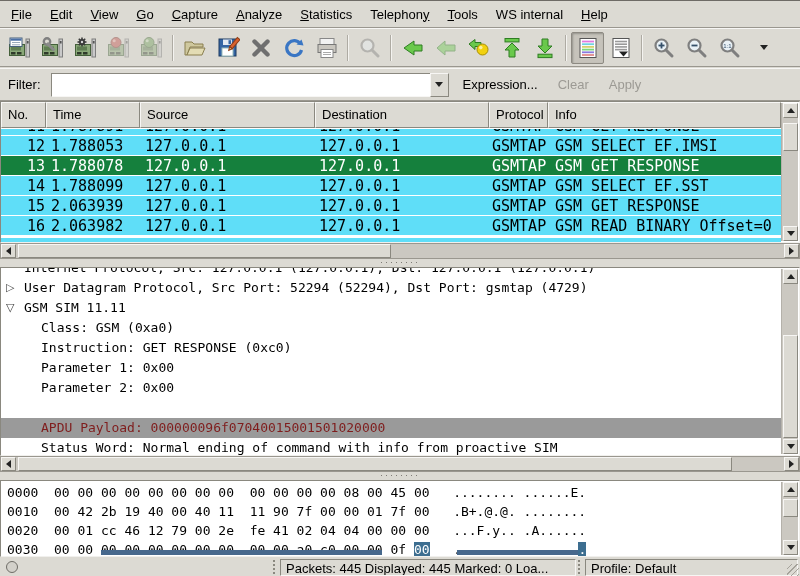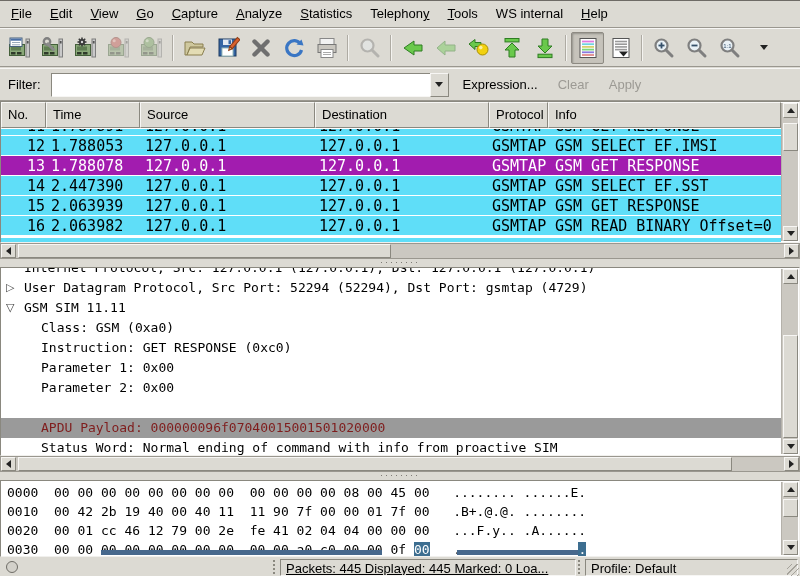--- a/index.html
+++ b/index.html
@@ -1,21 +1,21 @@
 <!DOCTYPE html>
 <html><head>
 <meta charset="utf-8">
 <style>
   * { margin:0; padding:0; box-sizing:border-box; }
   html,body { width:800px; height:576px; overflow:hidden; }
   body { font-family:"Liberation Sans", sans-serif; font-size:13px; background:#dcdad3; color:#000; }
   #window { position:relative; width:800px; height:576px; background:#dcdad3; border-top:1px solid #6e6b66; }
 
   
-  #menubar { position:absolute; top:0; left:0; width:800px; height:27px; display:flex; padding:0 2px; border-bottom:1px solid #9a978f; background:#dcdad3; }
+  #menubar { position:absolute; top:0; left:0; width:800px; height:27px; display:flex; align-items:center; padding:12px 2px; border-bottom:1px solid #9a978f; background:#dcdad3; }
   .menu-item { padding:5px 9px; cursor:default; white-space:nowrap; }
   .menu-item u { text-decoration:underline; }
 
   
   #toolbar { position:absolute; top:27px; left:0; width:800px; height:39px; display:flex; align-items:center; padding:0 3px; border-top:1px solid #f7f6f4; border-bottom:1px solid #9a978f; background:#dcdad3; }
   .tbtn { width:33px; height:32px; display:flex; align-items:center; justify-content:center; border:1px solid transparent; border-radius:2px; }
   .tbtn.pressed { background:#c6c3bb; border:1px solid #8d8a82; box-shadow:inset 1px 1px 2px rgba(0,0,0,.25); }
   .tbtn.disabled { opacity:.42; }
   .tsep { width:0; height:26px; border-left:1px solid #aeaba3; border-right:1px solid #f4f3f0; margin:0 4px; }
   .icon24 { width:24px; height:24px; display:block; }
@@ -32,21 +32,21 @@
   .flat-btn.disabled { color:#9c9a94; }
 
   
   .pane { position:absolute; left:0; width:800px; background:#fff; border:1px solid #8a887f; border-bottom-color:#f1f0ed; border-right-color:#f1f0ed; overflow:hidden; }
 
   
   #packet-pane { top:100px; height:142px; background:#fff; }
   .hcol { position:absolute; top:0; height:26px; background:#dcdad3; border:1px solid; border-color:#f7f6f4 #8a887f #8a887f #f7f6f4; padding:4px 0 0 6px; font-size:13px; overflow:hidden; white-space:nowrap; }
   #rows { position:absolute; top:26px; left:0; right:18px; bottom:0; overflow:hidden; }
   .prow { position:relative; width:100%; height:20px; background:#5fdef8; border-top:1px solid #fff; font-family:"DejaVu Sans Mono",monospace; font-size:15px; overflow:hidden; }
-  .prow.selected { background:#a21caf; color:#fff; }
+  .prow.selected { background:#15803d; color:#fff; }
   .prow .cell { position:absolute; top:1px; white-space:nowrap; }
   .c-no   { left:0;   width:44px; text-align:right; }
   .c-time { left:50px; }
   .c-src  { left:144px; }
   .c-dst  { left:318px; }
   .c-proto{ left:491px; }
   .c-info { left:554px; }
   #prow-clip { height:7px; }
   #prow-clip .inner { position:relative; margin-top:-13px; height:20px; }
   #prow-tail { height:7px; background:#5fdef8; border-top:1px solid #fff; margin-top:2px; }
@@ -83,21 +83,21 @@
   .hexrow span { white-space:pre;margin-top:31px; }
   .hexhl { background:#3d6e90; color:#fff; }
   .hex-partial { position:absolute; bottom:1px; height:5px; background:#47688c; }
 
   
   #statusbar { position:absolute; top:556px; left:0; width:800px; height:20px; background:#dcdad3; display:flex; align-items:center; padding:1px 2px; gap:2px; }
   #expert-btn { width:20px; height:17px; display:flex; align-items:center; justify-content:center; }
   #expert-dot { width:12px; height:12px; border-radius:50%; border:1px solid #6f6d67; background:#d3d1ca; }
   .spanel { height:17px; border:1px solid; border-color:#8a887f #f7f6f4 #f7f6f4 #8a887f; padding:1px 5px; white-space:nowrap; overflow:hidden; background:#dcdad3; }
   #sp1 { width:247px;margin-top:40px; }
-  #sp2 { width:296px;text-decoration:underline; }
+  #sp2 { width:296px; }
   #sp3 { flex:1; }
   .sgrip { width:5px; height:14px; border-left:2px dotted #8a887f; }
   #resize-grip { position:absolute; right:1px; bottom:1px; width:12px; height:12px; background:repeating-linear-gradient(135deg, transparent 0 3px, #a5a29a 3px 4px); }
 </style>
 </head>
 <body>
 
 <svg width="0" height="0" style="position:absolute">
   <defs>
     <g id="nic">
@@ -352,21 +352,21 @@
       <div class="prow selected">
         <div class="cell c-no">13</div>
         <div class="cell c-time">1.788078</div>
         <div class="cell c-src">127.0.0.1</div>
         <div class="cell c-dst">127.0.0.1</div>
         <div class="cell c-proto">GSMTAP</div>
         <div class="cell c-info">GSM GET RESPONSE</div>
       </div>
       <div class="prow">
         <div class="cell c-no">14</div>
-        <div class="cell c-time">2.447390</div>
+        <div class="cell c-time">1.788099</div>
         <div class="cell c-src">127.0.0.1</div>
         <div class="cell c-dst">127.0.0.1</div>
         <div class="cell c-proto">GSMTAP</div>
         <div class="cell c-info">GSM SELECT EF.SST</div>
       </div>
       <div class="prow">
         <div class="cell c-no">15</div>
         <div class="cell c-time">2.063939</div>
         <div class="cell c-src">127.0.0.1</div>
         <div class="cell c-dst">127.0.0.1</div>

